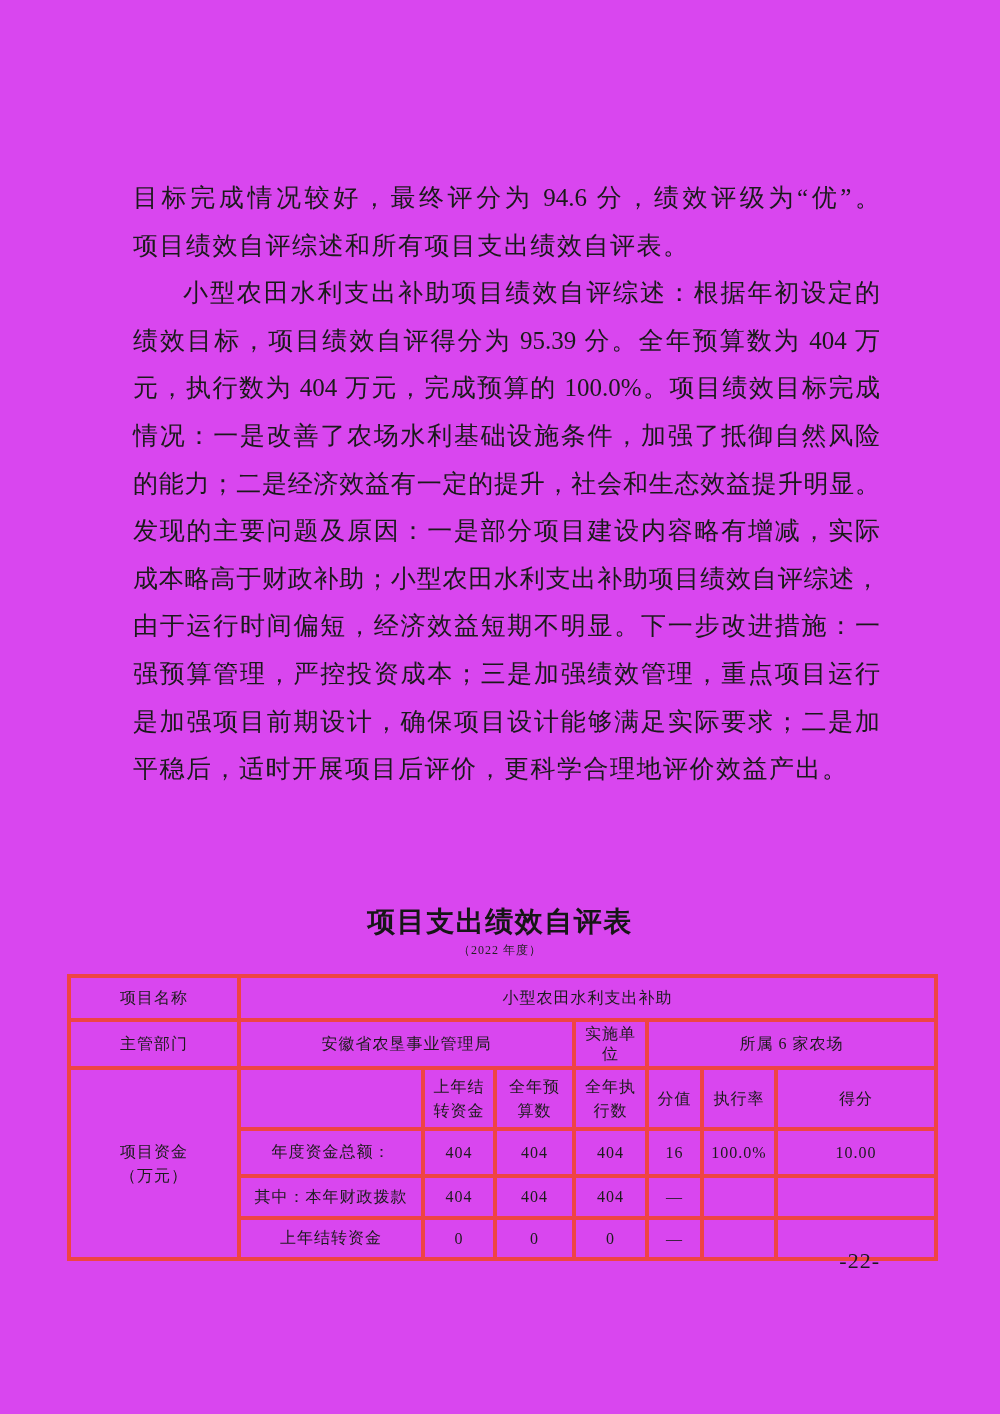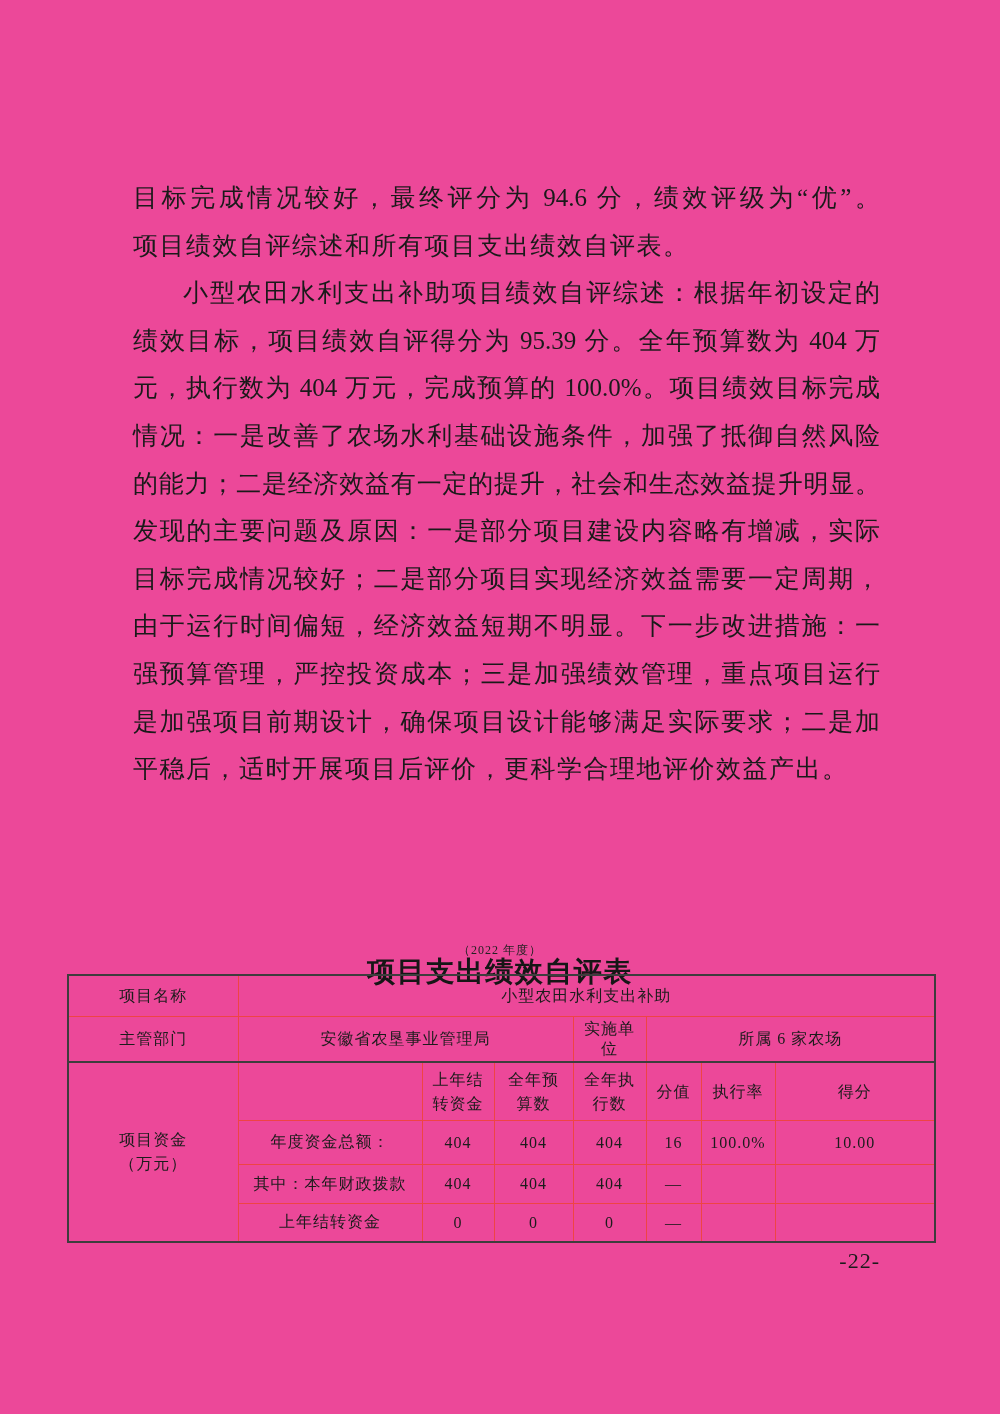--- a/index.html
+++ b/index.html
@@ -1,51 +1,51 @@
 <!DOCTYPE html>
 <html><head>
 <meta charset="utf-8">
 <style>
   html,body{margin:0;padding:0;background:#e8e8e8;}
   .page{
     position:relative;width:1000px;height:1414px;margin:0 auto;
-    background:#ec4899;overflow:hidden;
+    background:#d946ef;overflow:hidden;
     font-family:"Liberation Serif",serif;color:#1a1a1a;
   }
   
   .body-text{
     position:absolute;left:133px;top:174px;width:747px;
     font-size:25px;line-height:47.6px;
   }
   .bline{width:747px;}
   .jfull{text-align:justify;text-align-last:justify;}
   .pend{text-align:left;text-align-last:left;letter-spacing:1.5px;}
   .ind{text-indent:50px;}
   .heading{
     font-family:"Liberation Sans",sans-serif;font-weight:700;
     letter-spacing:1px;margin-top:8px;
   }
   
   .table-title{
-    position:absolute;top:953px;left:0;width:1000px;text-align:center;
+    position:absolute;top:903px;left:0;width:1000px;text-align:center;
     font-family:"Liberation Sans",sans-serif;font-weight:700;
     font-size:28px;letter-spacing:1.5px;color:#161616;
   }
   .table-subtitle{
     position:absolute;top:942px;left:0;width:1000px;text-align:center;
     font-size:12px;letter-spacing:1px;color:#222;
   }
   
   table.selfeval{
     position:absolute;left:67px;top:974px;width:867px;
     border-collapse:collapse;table-layout:fixed;
     font-size:16px;color:#1c1c1c;
   }
   table.selfeval td{
-    border:1px solid #ef4444;
+    border:4px solid #ef4444;
     text-align:center;vertical-align:middle;
     letter-spacing:1px;padding:2px 6px;
     overflow:hidden;
   }
   table.selfeval{border:2px solid #3d3d3d;}
   table.selfeval tr.r1 td{height:36px;}
   table.selfeval tr.r2 td{height:40px;border-bottom:2px solid #3d3d3d;line-height:20px;}
   table.selfeval tr.r3 td{height:53px;line-height:24px;}
   table.selfeval tr.r4 td{height:39px;}
   table.selfeval tr.r5 td{height:34px;}
@@ -65,21 +65,21 @@
 
   <div class="body-text">
     <div class="bline jfull">目标完成情况较好，最终评分为 94.6 分，绩效评级为“优”。</div>
     <div class="bline pend">项目绩效自评综述和所有项目支出绩效自评表。</div>
     <div class="bline jfull ind">小型农田水利支出补助项目绩效自评综述：根据年初设定的</div>
     <div class="bline jfull">绩效目标，项目绩效自评得分为 95.39 分。全年预算数为 404 万</div>
     <div class="bline jfull">元，执行数为 404 万元，完成预算的 100.0%。项目绩效目标完成</div>
     <div class="bline jfull">情况：一是改善了农场水利基础设施条件，加强了抵御自然风险</div>
     <div class="bline jfull">的能力；二是经济效益有一定的提升，社会和生态效益提升明显。</div>
     <div class="bline jfull">发现的主要问题及原因：一是部分项目建设内容略有增减，实际</div>
-    <div class="bline jfull">目标完成情况较好；二是部分项目实现经济效益需要一定周期，</div>
+    <div class="bline jfull">成本略高于财政补助；小型农田水利支出补助项目绩效自评综述，</div>
     <div class="bline jfull">由于运行时间偏短，经济效益短期不明显。下一步改进措施：一</div>
     <div class="bline jfull">强预算管理，严控投资成本；三是加强绩效管理，重点项目运行</div>
     <div class="bline jfull">是加强项目前期设计，确保项目设计能够满足实际要求；二是加</div>
     <div class="bline pend">平稳后，适时开展项目后评价，更科学合理地评价效益产出。</div>
   </div>
 
   <div class="table-title">项目支出绩效自评表</div>
   <div class="table-subtitle">（2022 年度）</div>
 
   <table class="selfeval">

